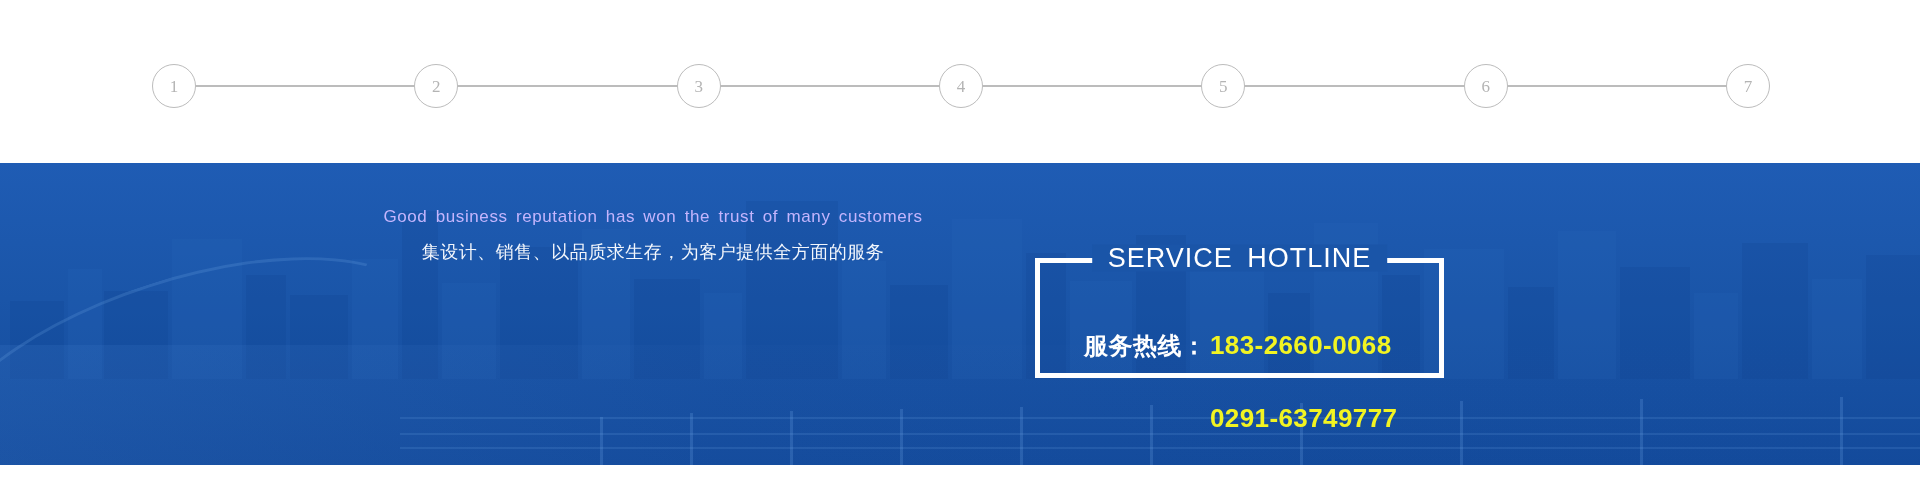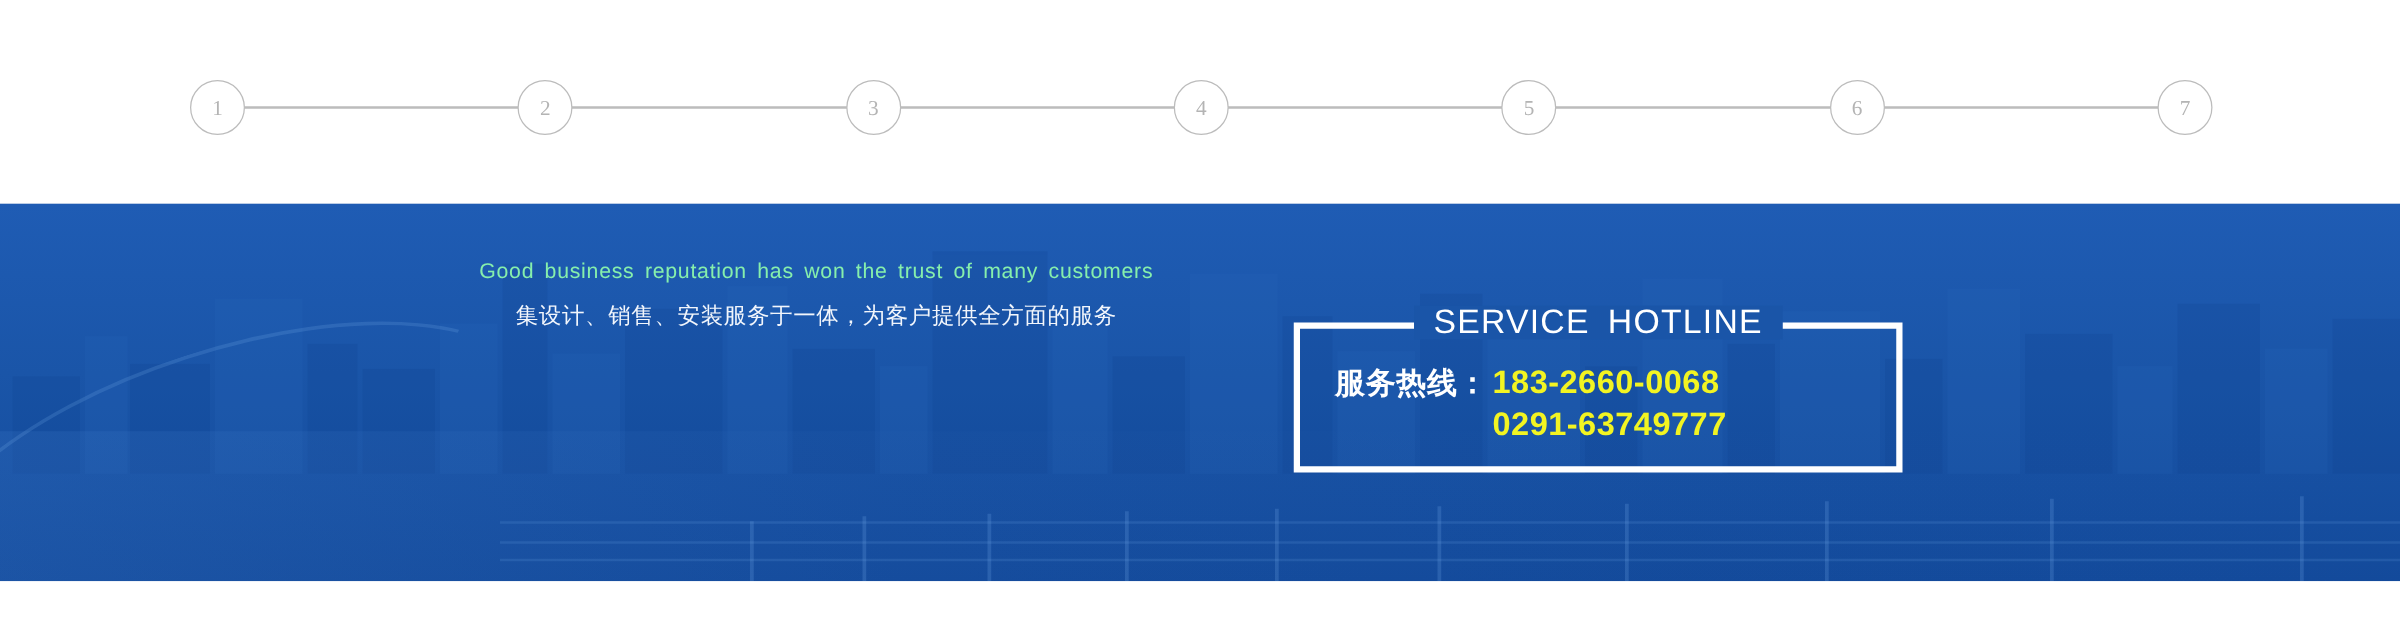--- a/index.html
+++ b/index.html
@@ -141,21 +141,21 @@
     width: 570px;
     text-align: center;
     color: #ffffff;
   }
   .slogan-en {
     font-size: 17px;
     letter-spacing: 0.6px;
     word-spacing: 3px;
     line-height: 1.2;
     white-space: nowrap;
-    color: #86efac;
+    color: #c4b5fd;
     text-align: center;
   }
   .slogan-cn {
     margin-top: 14px;
     font-size: 31px;
     font-weight: 400;
     letter-spacing: 1px;
     line-height: 1.25;
     white-space: nowrap;
     color: #ffffff;
@@ -167,21 +167,21 @@
     line-height: 1.3;
     white-space: nowrap;
     color: #f2f6fc;
   }
 
   
   .hotline {
     position: absolute;
     left: 1035px;
     top: 95px;
-    width: 487px;
+    width: 409px;
     height: 120px;
     border: 5px solid #ffffff;
     box-sizing: border-box;
   }
   .hotline-title {
     position: absolute;
     left: 50%;
     top: -5px;
     transform: translate(-50%, -50%);
     padding: 0 16px;
@@ -191,21 +191,21 @@
     letter-spacing: 1px;
     word-spacing: 6px;
     white-space: nowrap;
     line-height: 1;
   }
   .hotline-rows {
     position: absolute;
     left: 0;
     right: 0;
     top: 26px;
-    padding: 0 18px 0 28px;
+    padding: 0 18px 0 44px;
     box-sizing: border-box;
   }
   .hotline-row {
     display: flex;
     align-items: baseline;
     justify-content: flex-start;
     line-height: 1.28;
     white-space: nowrap;
   }
   .hotline-label {
@@ -213,20 +213,21 @@
     font-size: 24px;
     font-weight: bold;
     letter-spacing: 0.5px;
     min-width: 126px;
   }
   .hotline-num {
     color: #f2f422;
     font-size: 26px;
     font-weight: bold;
     letter-spacing: 0.4px;
+    margin-top: 40px;
   }
   .hotline-row.second .hotline-label { visibility: hidden; }
 
   
   .footer-white {
     position: absolute;
     left: 0;
     top: 465px;
     width: 1920px;
     height: 35px;
@@ -301,21 +302,21 @@
       <div class="rail" style="left:1020px; height:58px;"></div>
       <div class="rail" style="left:1150px; height:60px;"></div>
       <div class="rail" style="left:1300px; height:62px;"></div>
       <div class="rail" style="left:1460px; height:64px;"></div>
       <div class="rail" style="left:1640px; height:66px;"></div>
       <div class="rail" style="left:1840px; height:68px;"></div>
     </div>
 
     <div class="slogan">
       <div class="slogan-en">Good business  reputation has  won  the  trust  of  many  customers</div>
-      <div class="slogan-sub">集设计、销售、安装服务于一体，为客户提供全方面的服务</div>
+      <div class="slogan-sub">集设计、销售、以品质求生存，为客户提供全方面的服务</div>
     </div>
 
     <div class="hotline">
       <div class="hotline-title">SERVICE  HOTLINE</div>
       <div class="hotline-rows">
         <div class="hotline-row">
           <span class="hotline-label">服务热线：</span>
           <span class="hotline-num">183-2660-0068</span>
         </div>
         <div class="hotline-row second">

